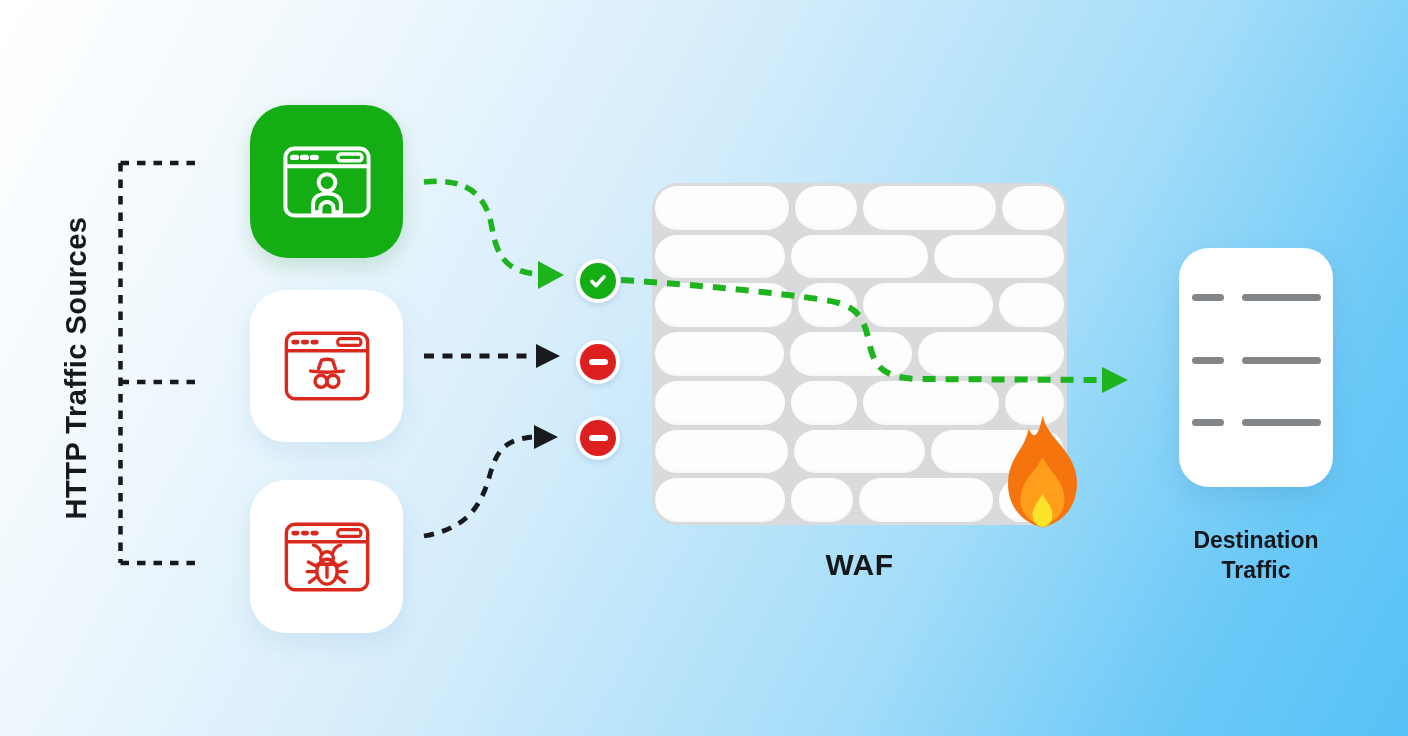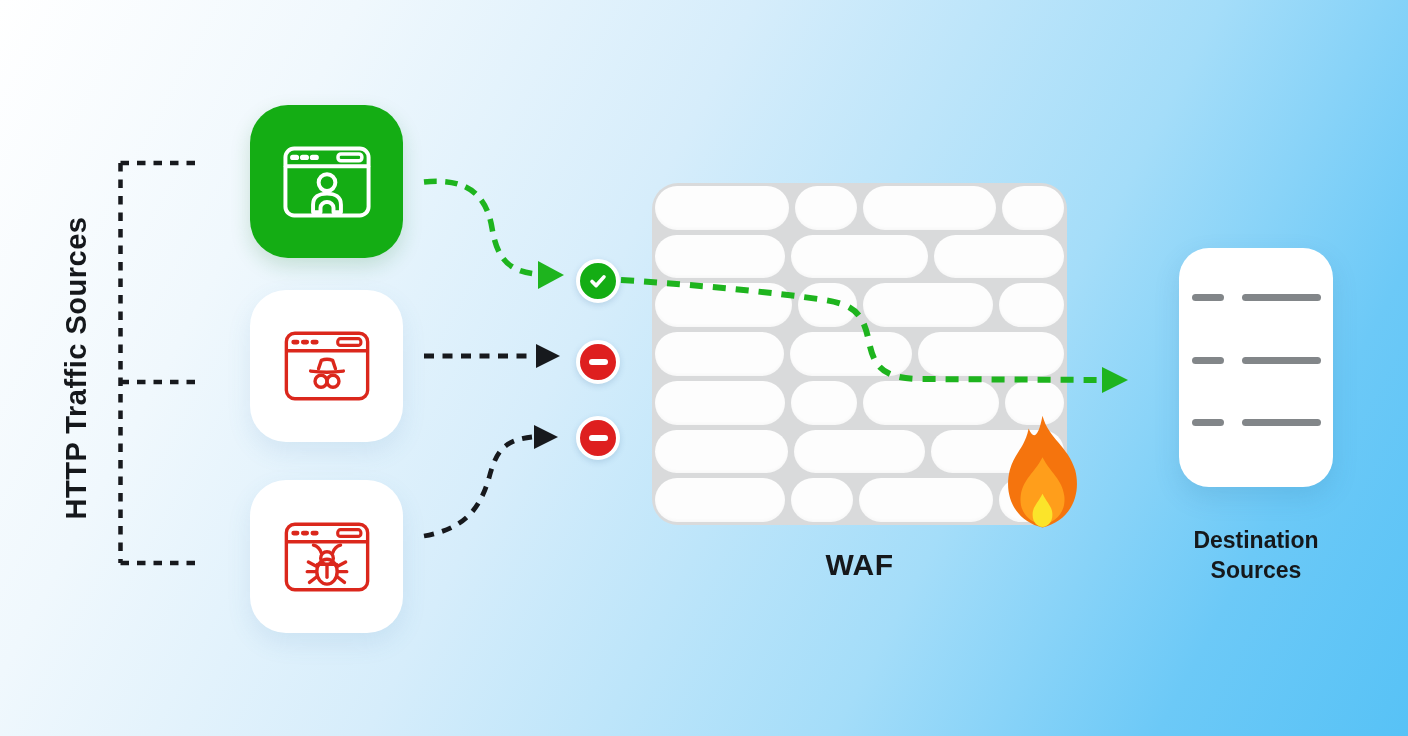--- a/index.html
+++ b/index.html
@@ -205,15 +205,15 @@
   <div class="waf-label">WAF</div>
 
   <div class="server above">
     <div class="srv-line srv-s1"></div>
     <div class="srv-line srv-l1"></div>
     <div class="srv-line srv-s2"></div>
     <div class="srv-line srv-l2"></div>
     <div class="srv-line srv-s3"></div>
     <div class="srv-line srv-l3"></div>
   </div>
-  <div class="dest-label">Destination Sources</div>
+  <div class="dest-label">Destination Traffic</div>
 
 </div>
 
 </body></html>

